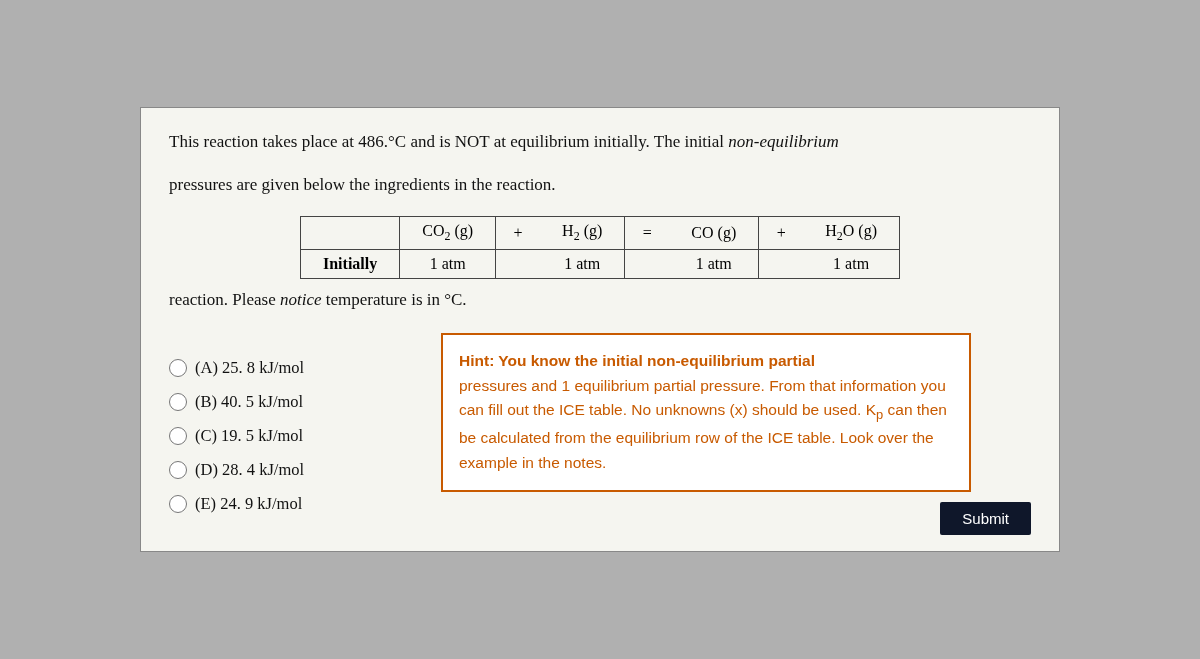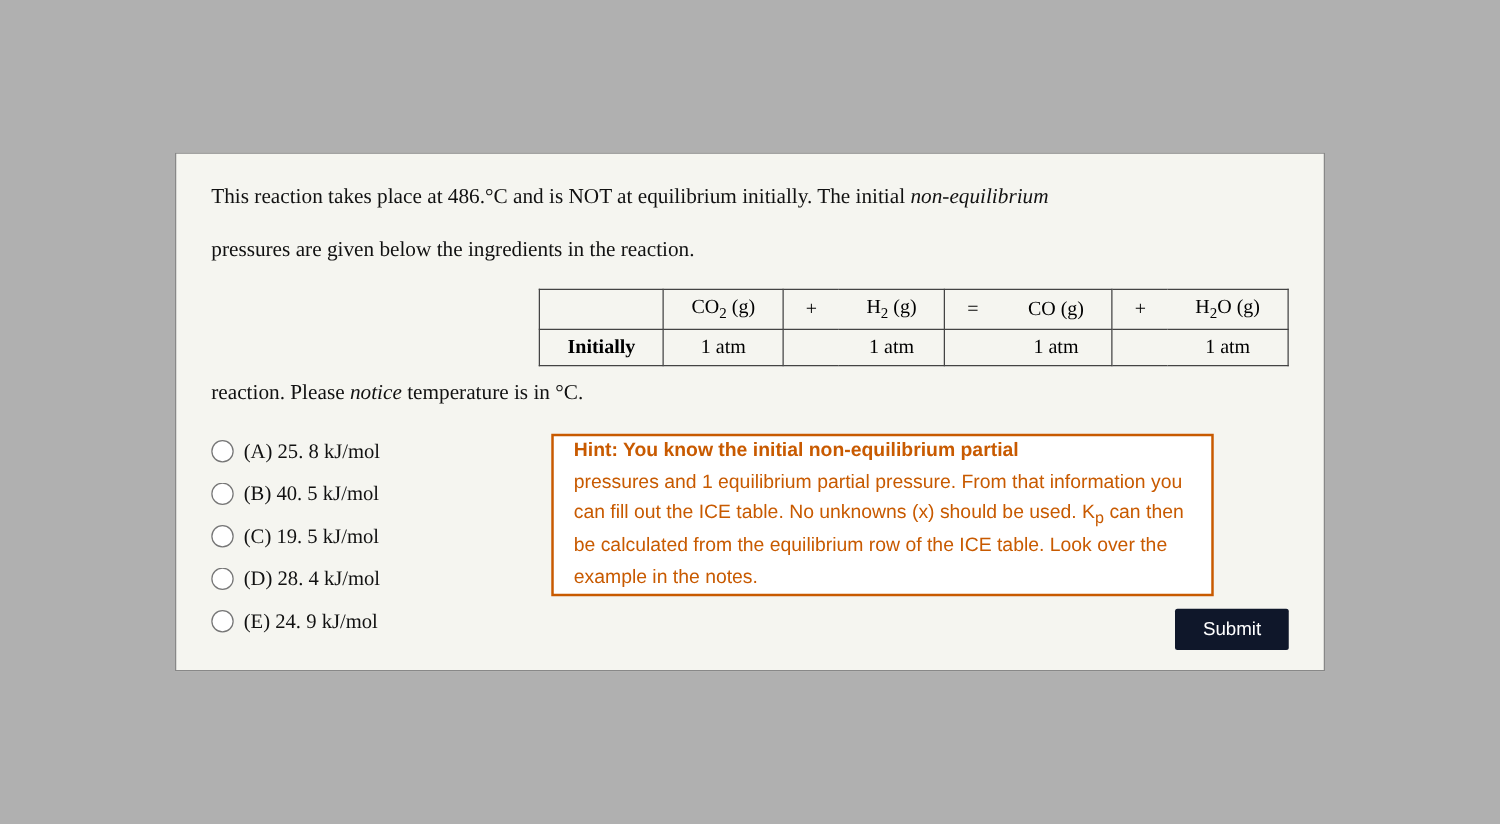--- a/index.html
+++ b/index.html
@@ -23,21 +23,21 @@
       font-size: 17px;
       line-height: 1.7;
       color: #111;
       margin-bottom: 14px;
     }
     .problem-text em {
       font-style: italic;
     }
     .reaction-table-wrapper {
       display: flex;
-      justify-content: flex-end;
+      justify-content: center;
       margin: 16px 0 18px 0;
     }
     .reaction-table {
       border-collapse: collapse;
     }
     .reaction-table th, .reaction-table td {
       border: 1.5px solid #444;
       padding: 5px 22px;
       font-size: 16px;
       text-align: center;
@@ -55,21 +55,21 @@
       font-size: 17px;
       line-height: 1.75;
       color: #111;
       margin-bottom: 18px;
     }
     .question-text em {
     }
     .options-area {
       display: flex;
       flex-direction: row;
-      align-items: flex-start;
+      align-items: center;
       gap: 0;
     }
     .options-column {
       display: flex;
       flex-direction: column;
       gap: 14px;
       min-width: 200px;
       margin-top: 4px;
     }
     .option-item {
@@ -81,21 +81,21 @@
     }
     .option-item input[type="radio"] {
       width: 18px;
       height: 18px;
       accent-color: #555;
       cursor: pointer;
     }
     .hint-box {
       border: 2.5px solid #c85a00;
       background: #fff;
-      padding: 0 16px;
+      padding: 14px 16px;
       margin-left: 36px;
       max-width: 530px;
       flex: 1;
     }
     .hint-box p {
       font-size: 15.5px;
       line-height: 1.6;
       color: #c85a00;
       font-family: Arial, sans-serif;
     }

